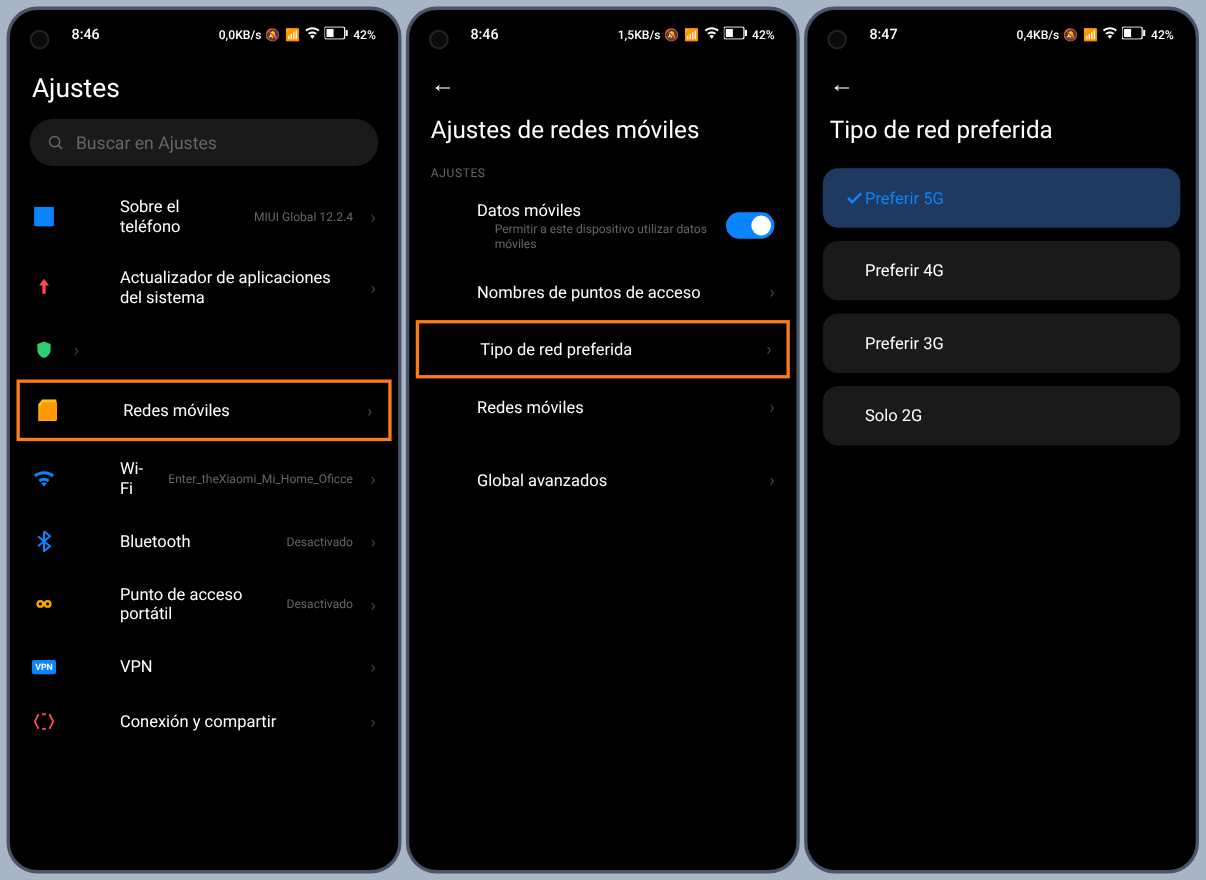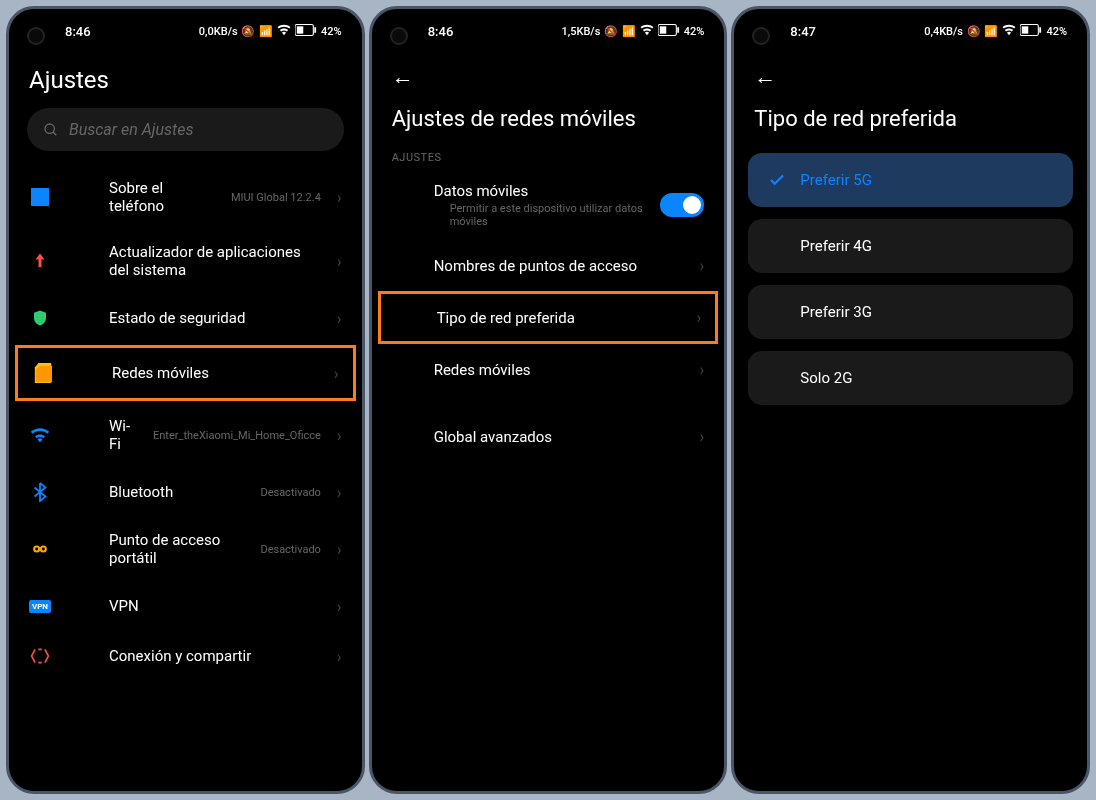--- a/index.html
+++ b/index.html
@@ -74,21 +74,20 @@
   }
   .search-box {
     margin: 0 18px 14px;
     background: #1a1a1a;
     border-radius: 24px;
     padding: 12px 16px;
     display: flex;
     align-items: center;
     gap: 10px;
     color: #666;
-    font-style: italic;
   }
   .search-icon { width: 16px; height: 16px; }
   .section-label {
     color: #666;
     font-size: 11px;
     letter-spacing: 0.5px;
     padding: 10px 20px 4px;
     text-transform: uppercase;
   }
   .list-item {
@@ -145,21 +144,21 @@
     background: #fff;
     border-radius: 50%;
   }
   .option-card {
     margin: 6px 14px;
     padding: 18px 20px;
     background: #1a1a1a;
     border-radius: 14px;
     display: flex;
     align-items: center;
-    gap: 14px;
+    gap: 0;
     color: #fff;
     font-size: 15px;
   }
   .option-card.selected {
     background: #1e3a5f;
     color: #0a84ff;
   }
   .check-icon {
     width: 18px;
     height: 18px;
@@ -224,23 +223,20 @@
       </div>
     <span class="chevron">›</span>
   </div>
 
   <div class="list-item">
     <div class="item-icon">
         <svg width="18" height="18" viewBox="0 0 24 24" fill="#2ecc71">
           <path d="M12 2 L20 5 L20 12 C20 17 16 21 12 22 C8 21 4 17 4 12 L4 5 Z"></path>
         </svg>
       </div>
-    <div class="item-content">
-        <span class="item-label">Estado de seguridad</span>
-      </div>
     <span class="chevron">›</span>
   </div>
 
   <div class="list-item highlighted">
     <div class="item-icon">
         <svg width="18" height="20" viewBox="0 0 18 22" fill="#ffc107">
           <path d="M4 0 L18 0 L18 22 L0 22 L0 5 Z"></path>
           <path d="M2 2 L16 2 L16 20 L-2 20 L-2 7 Z" fill="#ff9800" transform="translate(3,1)"></path>
         </svg>
       </div>

